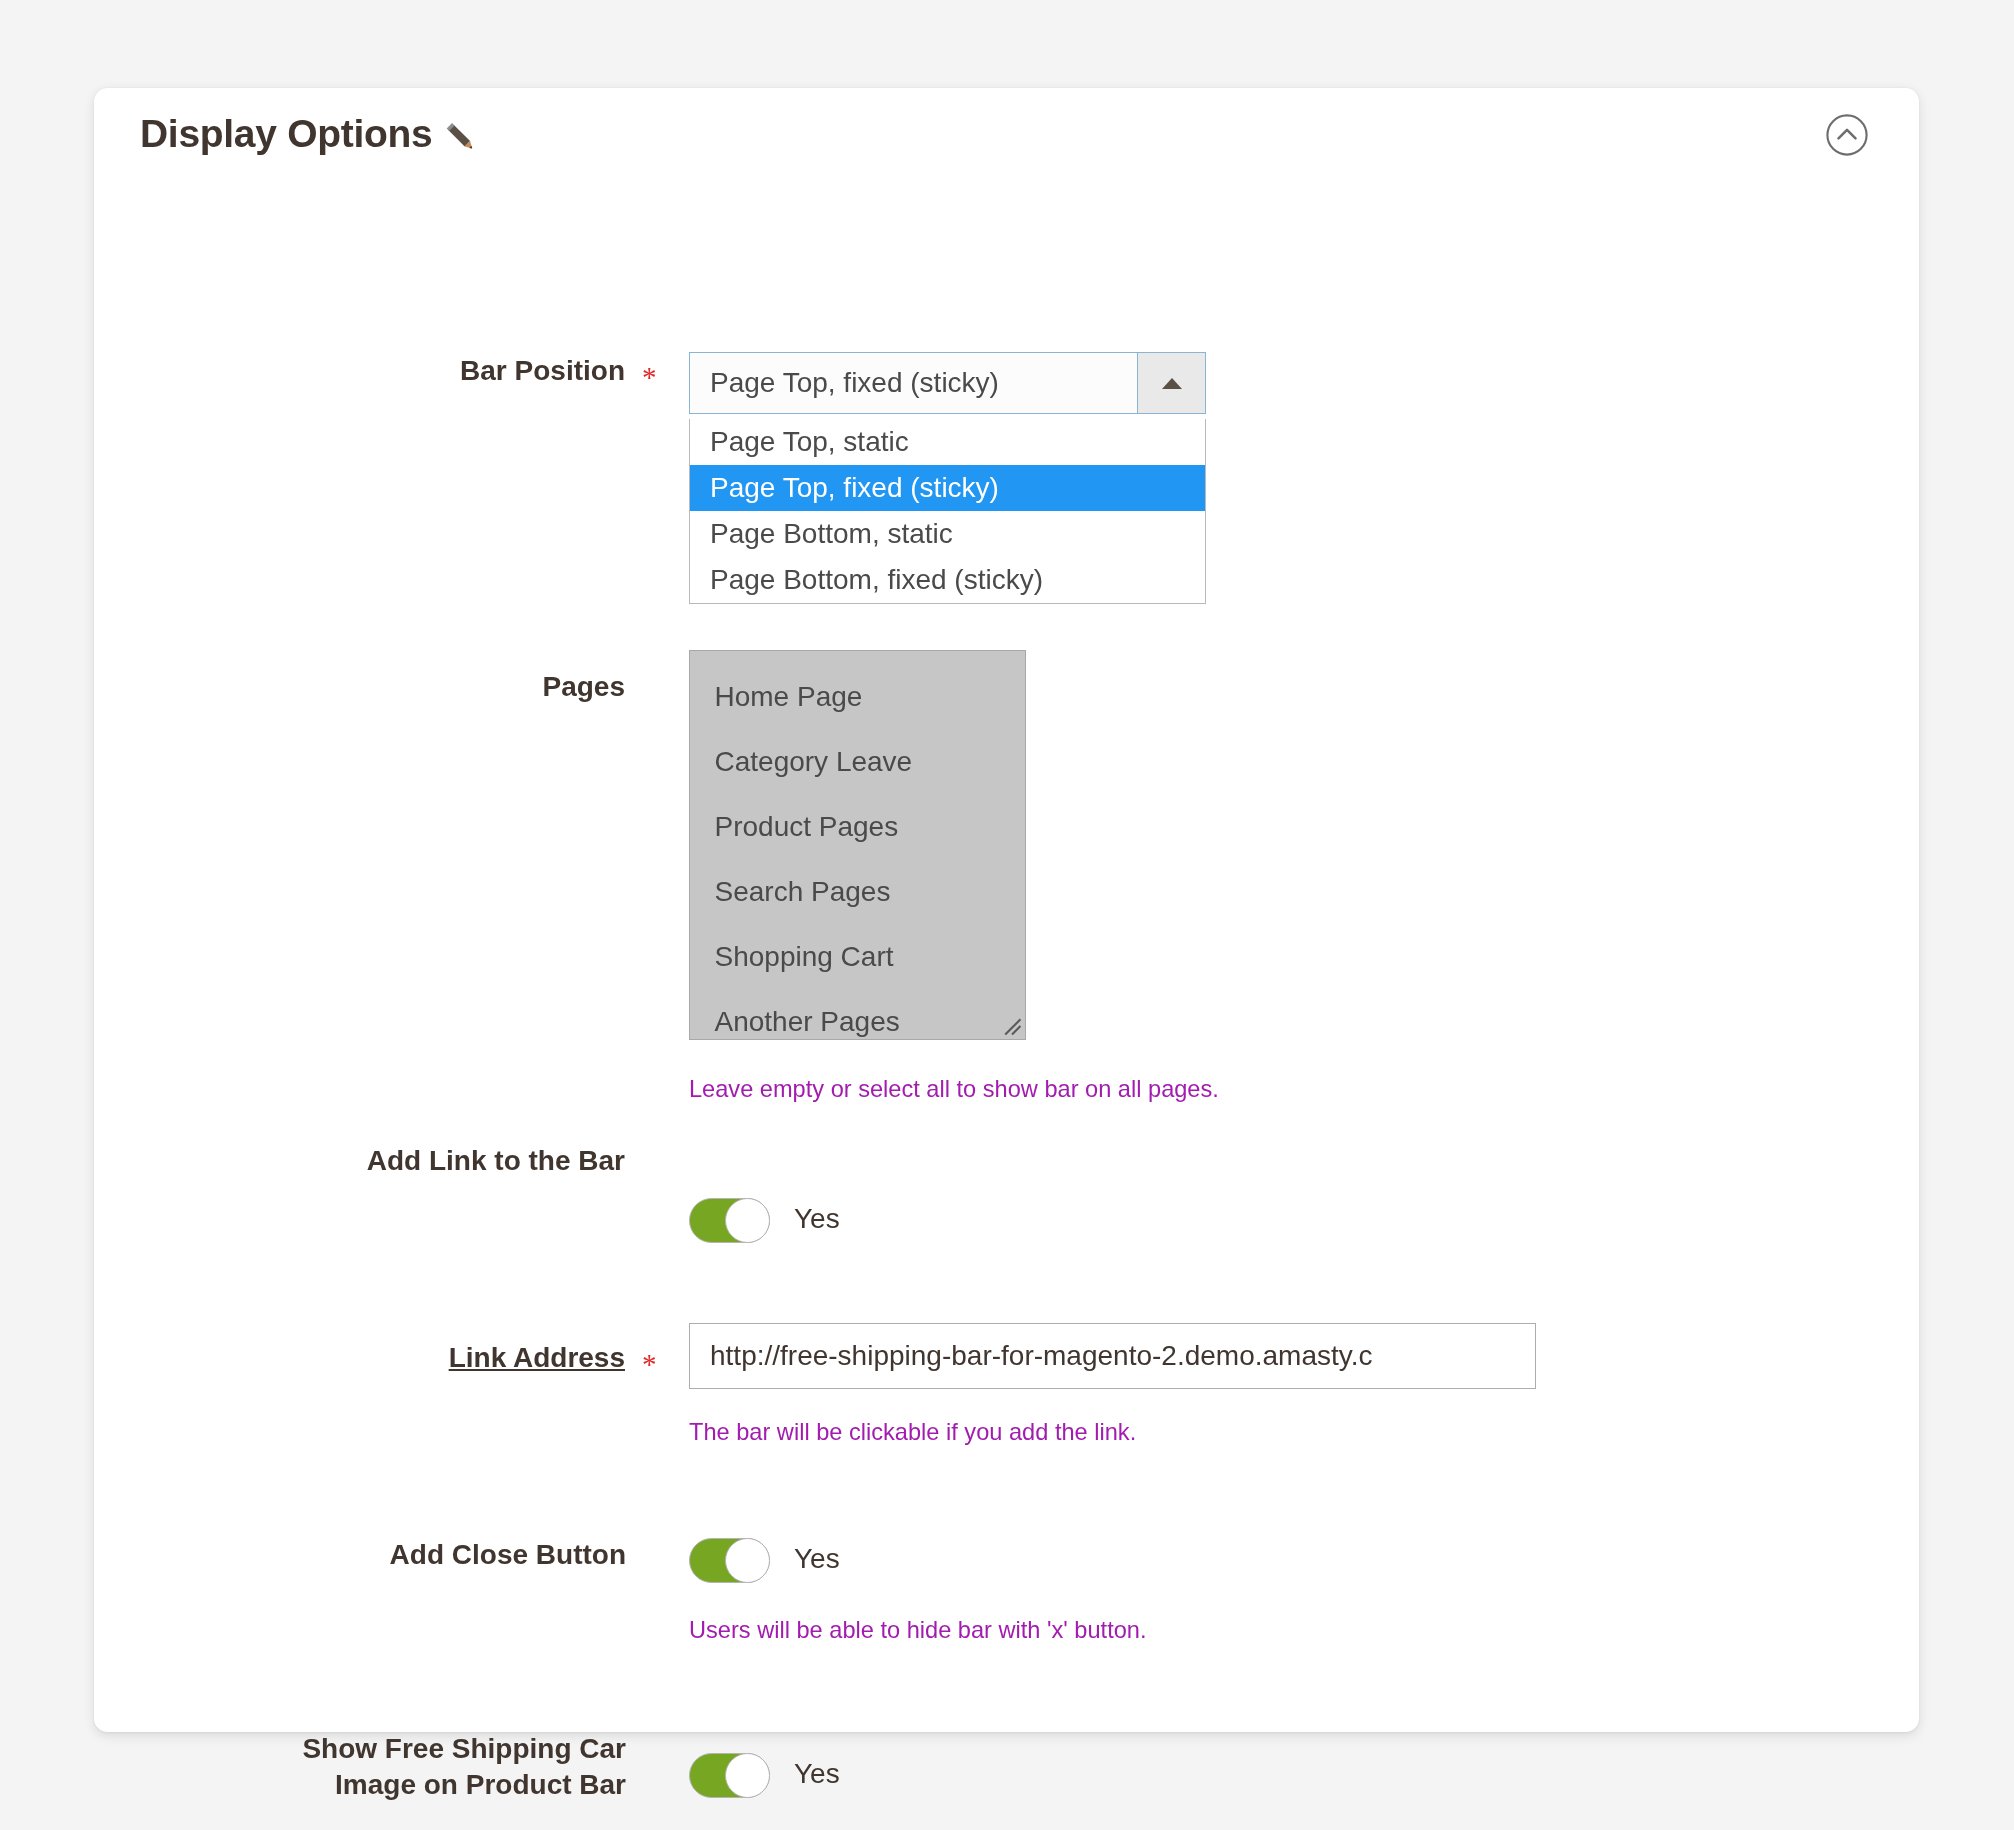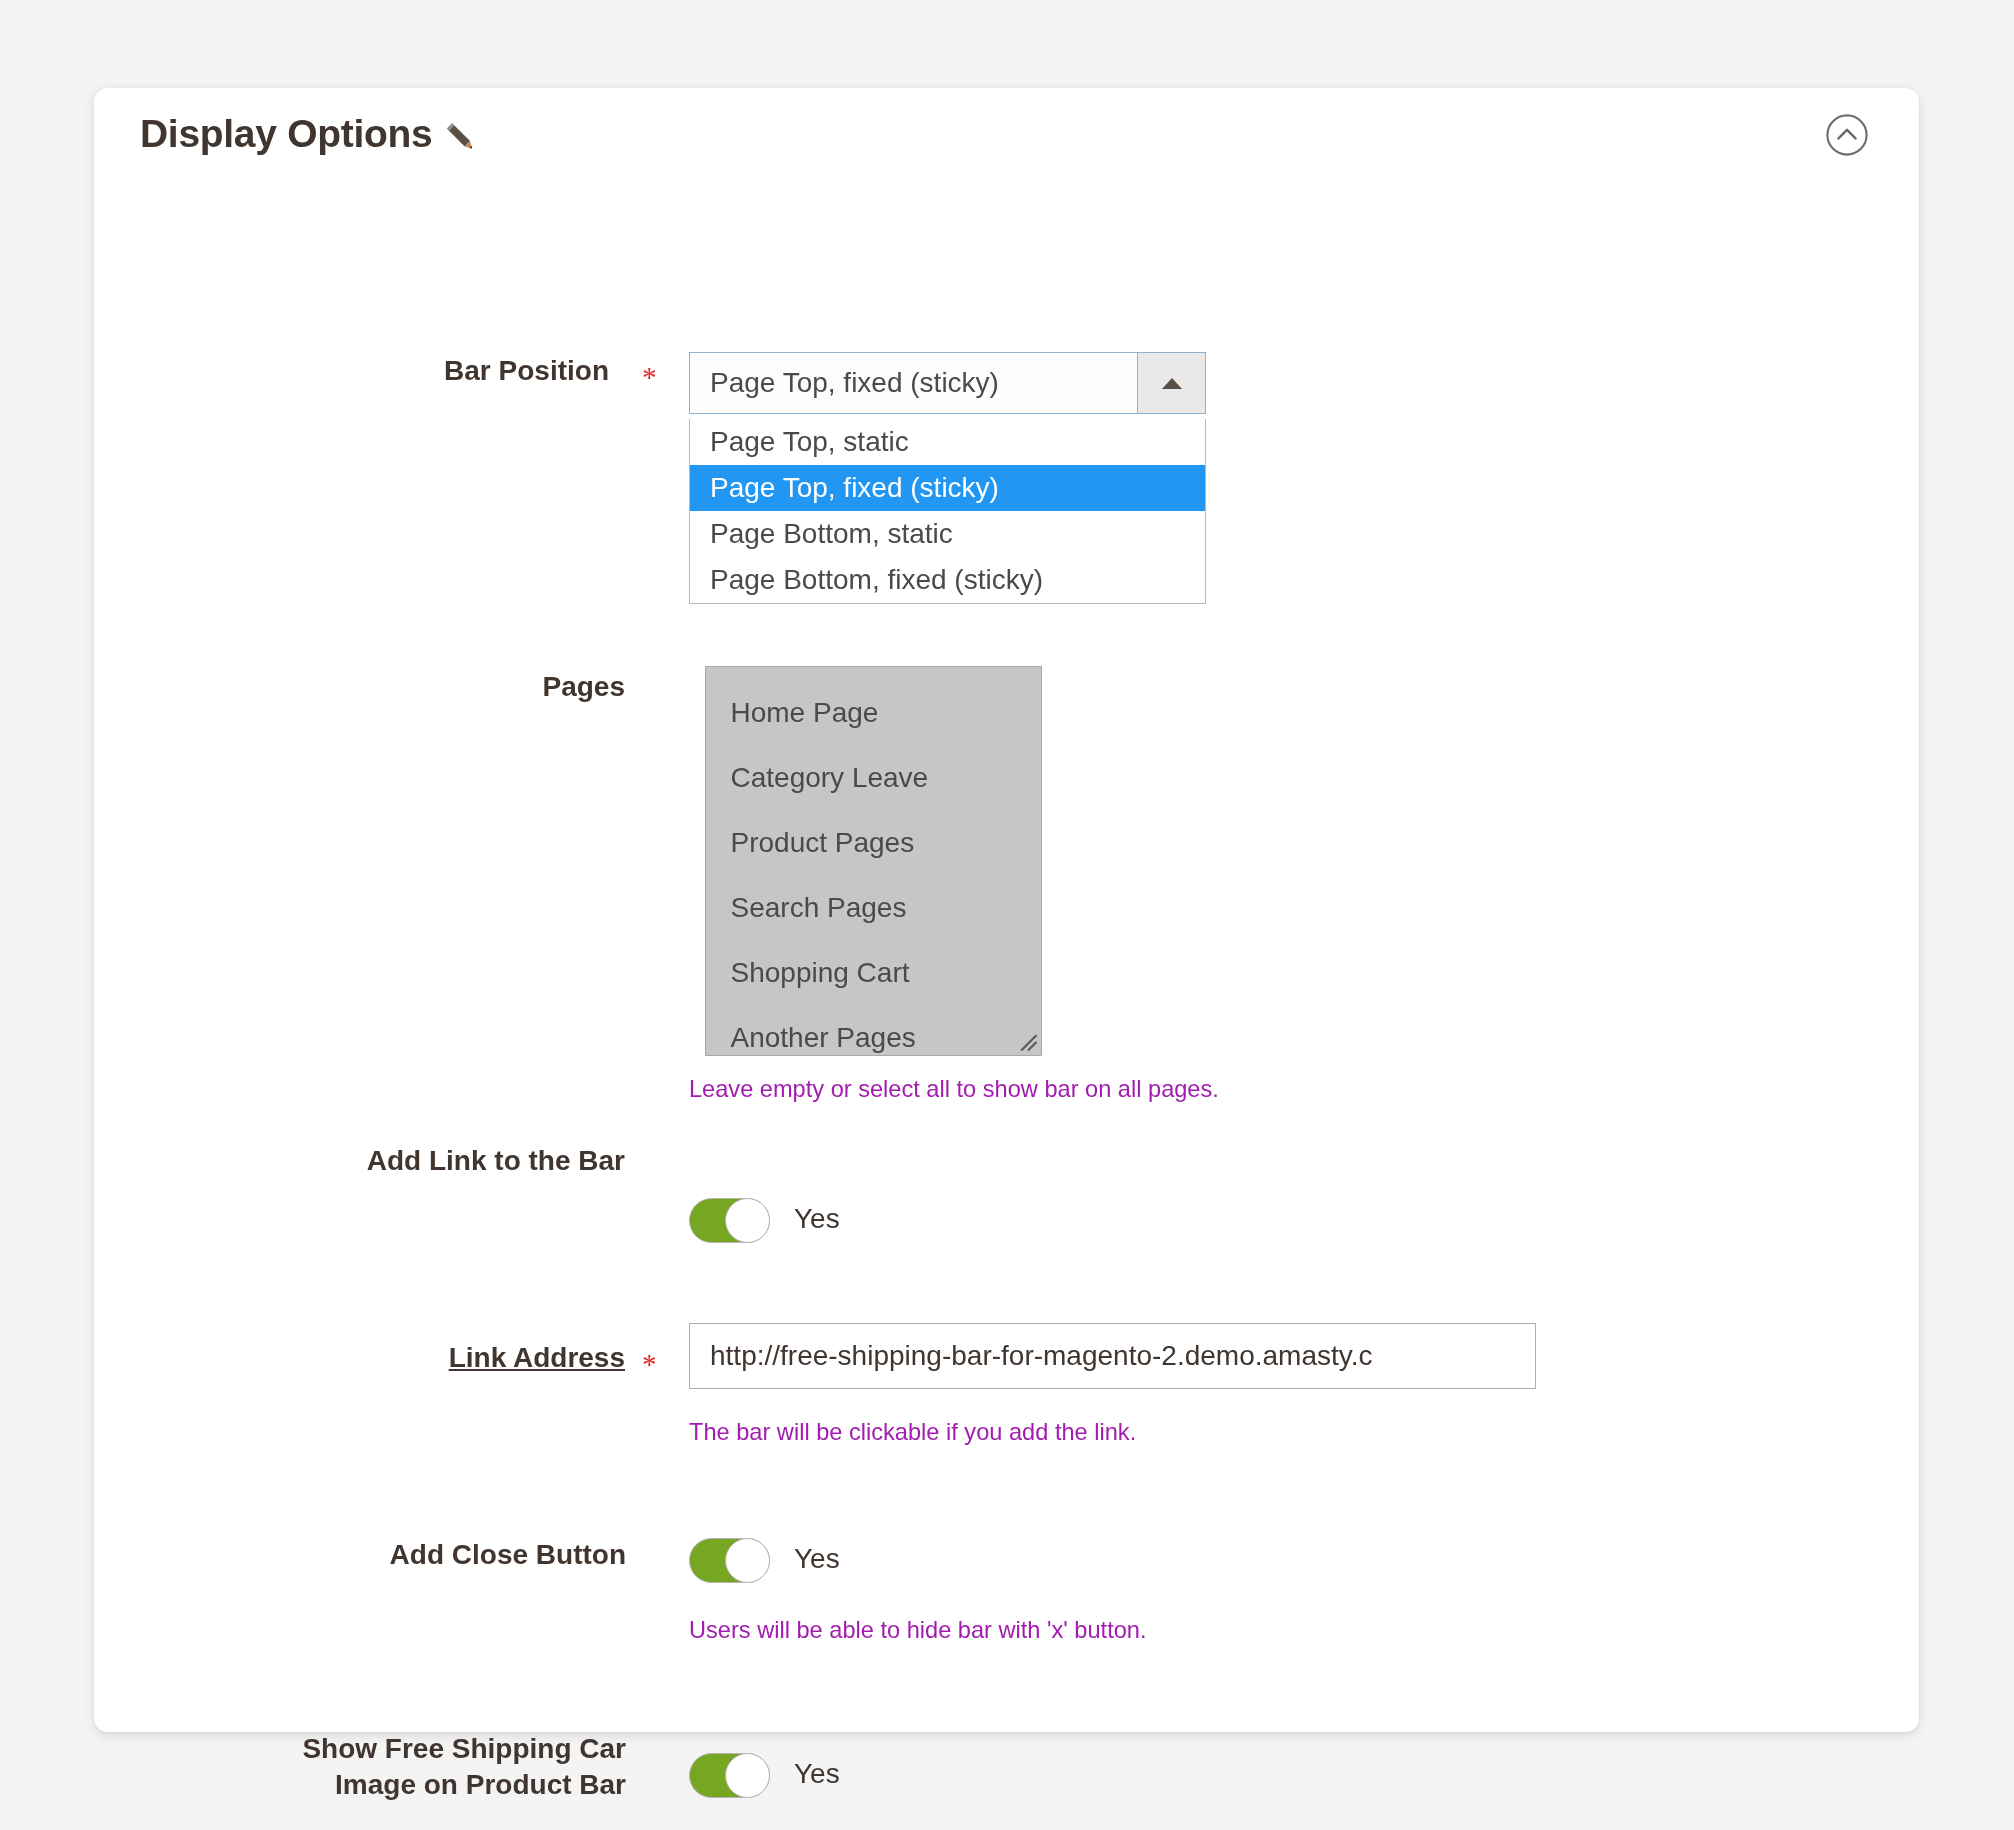--- a/index.html
+++ b/index.html
@@ -139,21 +139,21 @@
   .multiselect {
     position: absolute;
     left: 595px;
     top: 562px;
     width: 337px;
     height: 390px;
     box-sizing: border-box;
     background: #c6c6c6;
     border: 0.8px solid #a8a8a8;
     padding: 13.5px 0 0 0;
-    margin: 16px;
+    margin: 0;
     list-style: none;
     overflow: hidden;
   }
   .ms-item {
     height: 65px;
     display: flex;
     align-items: center;
     padding-left: 24.5px;
     font-size: 28px;
     color: #4a4a4a;
@@ -240,21 +240,21 @@
           <polygon points="21.6,39 25.4,39 23.5,42" fill="#3f3a36"></polygon>
         </g>
       </svg>
 
       <svg class="collapse-icon" viewBox="0 0 54 54">
         <circle cx="27" cy="27" r="23" fill="none" stroke="#6d6d6d" stroke-width="2.5"></circle>
         <polyline points="17,31 27,21 37,31" fill="none" stroke="#6d6d6d" stroke-width="3" stroke-linecap="round" stroke-linejoin="round"></polyline>
       </svg>
     </div>
 
-    <div class="label" style="left:203px; top:266px; width:312px;">Bar Position</div>
+    <div class="label" style="left:219px; top:266px; width:312px;">Bar Position</div>
     <div class="req-star" style="left:548px; top:275px;">*</div>
 
     <div class="select-wrap">
       <div class="select-value">Page Top, fixed (sticky)</div>
       <div class="select-arrow-btn">
         <div class="tri-up"></div>
       </div>
     </div>
 
     <ul class="option-list">

